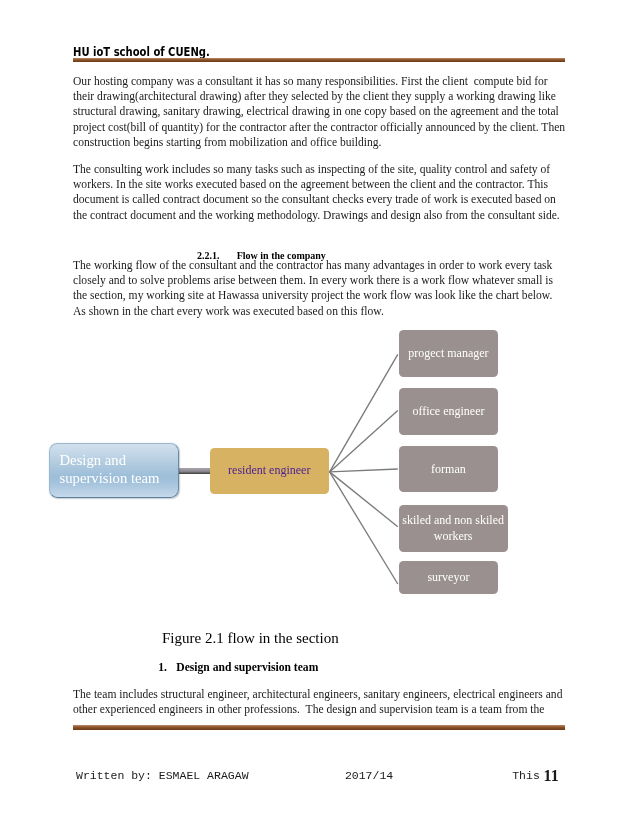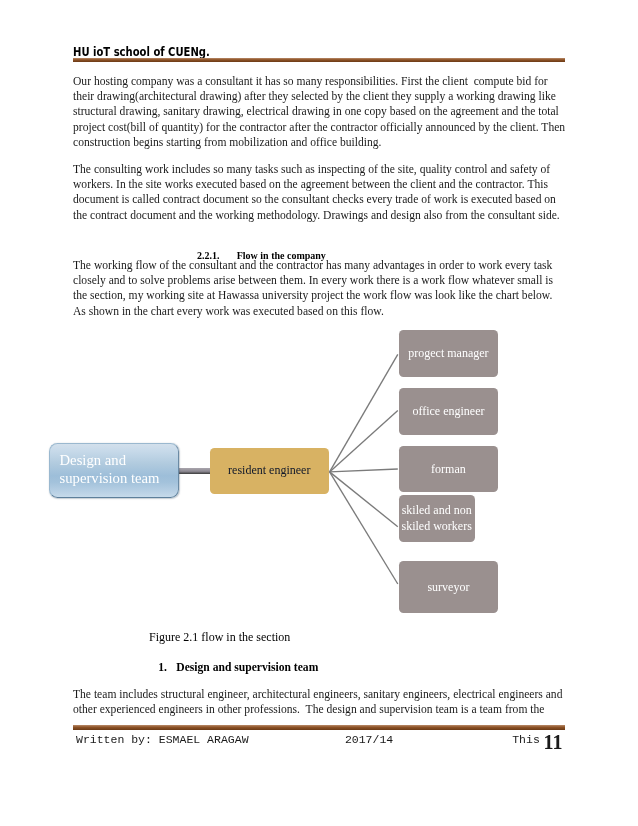--- a/index.html
+++ b/index.html
@@ -30,29 +30,29 @@
   .node{position:absolute;box-sizing:border-box;display:flex;align-items:center;
         justify-content:center;text-align:center;color:#fff;font-size:12px;
         line-height:16.6px;}
   .gray{background:#9a908f;border-radius:4.5px;}
   .blue{border-radius:8.5px;
         background:linear-gradient(180deg,#d3e0ec 0%,#c6d9e9 14%,#b0cade 38%,#9dbed9 60%,#a3c2db 72%,#bcd3e6 93%,#c6daea 100%);
         border:1px solid #9ab8cf;border-bottom-color:#5d7f9b;border-right-color:#6a8aa4;
         box-shadow:0.8px 0.8px 1.2px rgba(60,85,110,0.30);
         justify-content:flex-start;padding-left:10px;text-align:left;
         font-size:14.7px;line-height:18.4px;padding-bottom:2.6px;}
-  .gold{background:#d8b263;border-radius:4.5px;color:#0f172a;}
+  .gold{background:#d8b263;border-radius:4.5px;color:#4c1d95;}
   .links{position:absolute;left:0;top:0;}
   .connector-bar{position:absolute;left:177px;top:150px;width:34px;height:6px;
         background:linear-gradient(180deg,#a9a5ad 0%,#8e8a93 55%,#3a3a3a 100%);}
 
   
   .ftr{position:absolute;left:73px;width:491px;}
   .ftr .row{position:relative;height:15.5px;font-family:"Liberation Mono",monospace;
-            font-size:11.5px;color:#1a1a1a;white-space:pre;}
+            font-size:11.5px;color:#1a1a1a;white-space:pre;margin-top:36px;}
   .ftr .c{position:absolute;top:0;}
 </style>
 </head>
 <body>
 
 <div class="page">
 
   <div class="hdr">
     <div class="hdr-left">HU ioT school of CUENg.</div>
   </div>
@@ -87,40 +87,40 @@
     </div>
     <div class="node gray" style="left:398.7px;top:12.2px;width:99.5px;height:46.9px">
       <span>progect manager</span>
     </div>
     <div class="node gray" style="left:398.7px;top:69.8px;width:99.5px;height:46.9px">
       <span>office engineer</span>
     </div>
     <div class="node gray" style="left:398.7px;top:127.5px;width:99.5px;height:46.9px">
       <span>forman</span>
     </div>
-    <div class="node gray" style="left:398.7px;top:177px;width:76px;height:46.9px">
+    <div class="node gray" style="left:398.7px;top:187px;width:109px;height:46.9px">
       <span>skiled and non skiled workers</span>
     </div>
-    <div class="node gray" style="left:398.7px;top:242.8px;width:99.5px;height:52px">
+    <div class="node gray" style="left:398.7px;top:242.8px;width:99.5px;height:33px">
       <span>surveyor</span>
     </div>
   </div>
 
-  <div style="position:absolute;left:149px;top:629.8px;font-size:12px;white-space:pre">Figure 2.1 flow in the section</div>
+  <div style="position:absolute;left:162px;top:629.8px;font-size:15px;white-space:pre">Figure 2.1 flow in the section</div>
 
   <div style="position:absolute;left:158.2px;top:660.9px;font-size:11.6px;font-weight:bold;white-space:pre">
     <span style="position:absolute;left:0;top:0">1.</span>
     <span style="position:absolute;left:18.1px;top:0">Design and supervision team</span>
   </div>
 
   <p class="t" style="top:686.5px">The team includes structural engineer, architectural engineers, sanitary engineers, electrical engineers and other experienced engineers in other professions.  The design and supervision team is a team from the</p>
 
   <div class="rule bot"></div>
   <div class="ftr" style="top:733px">
     <div class="row">
       <span class="c" style="left:3px">Written by: ESMAEL ARAGAW</span>
       <span class="c" style="left:271.9px">2017/14</span>
       <span class="c" style="left:439.2px">This</span>
-      <span class="c" style="left:470.6px;top:-2px;font-family:'Liberation Serif',serif;font-weight:bold;font-size:20px">11</span>
+      <span class="c" style="left:470.6px;top:-2px;font-family:'Liberation Serif',serif;font-weight:bold;font-size:16px">11</span>
     </div>
   </div>
 
 </div>
 
 </body></html>

